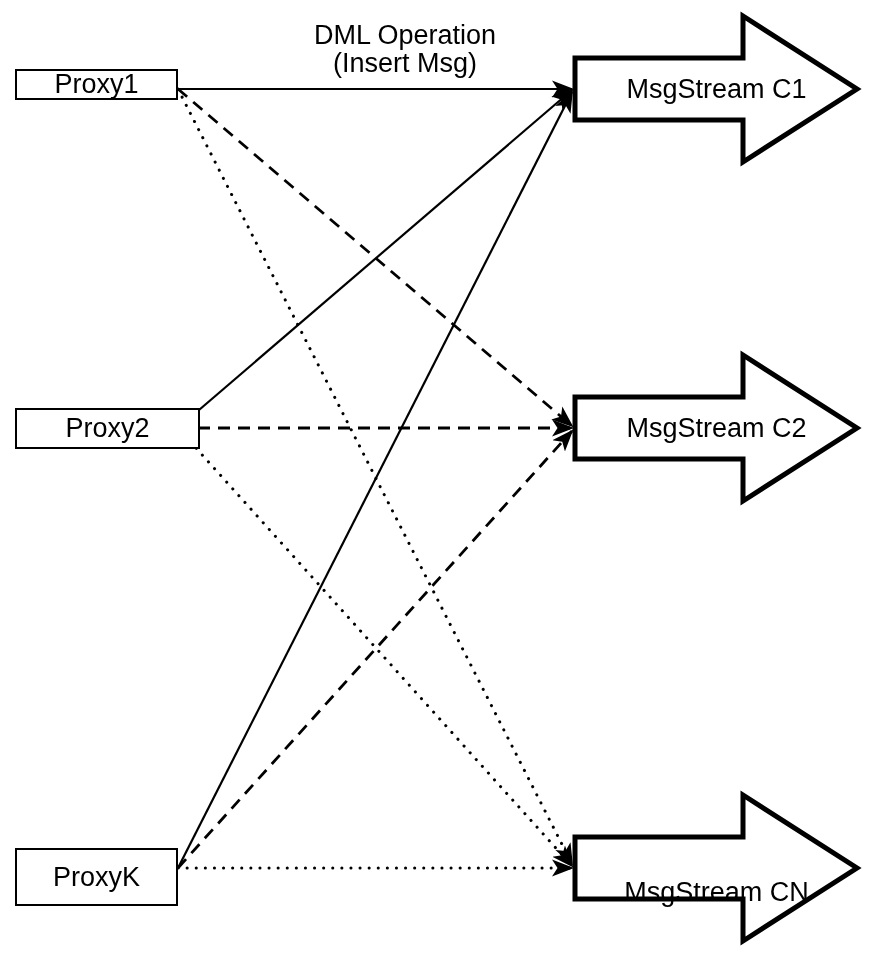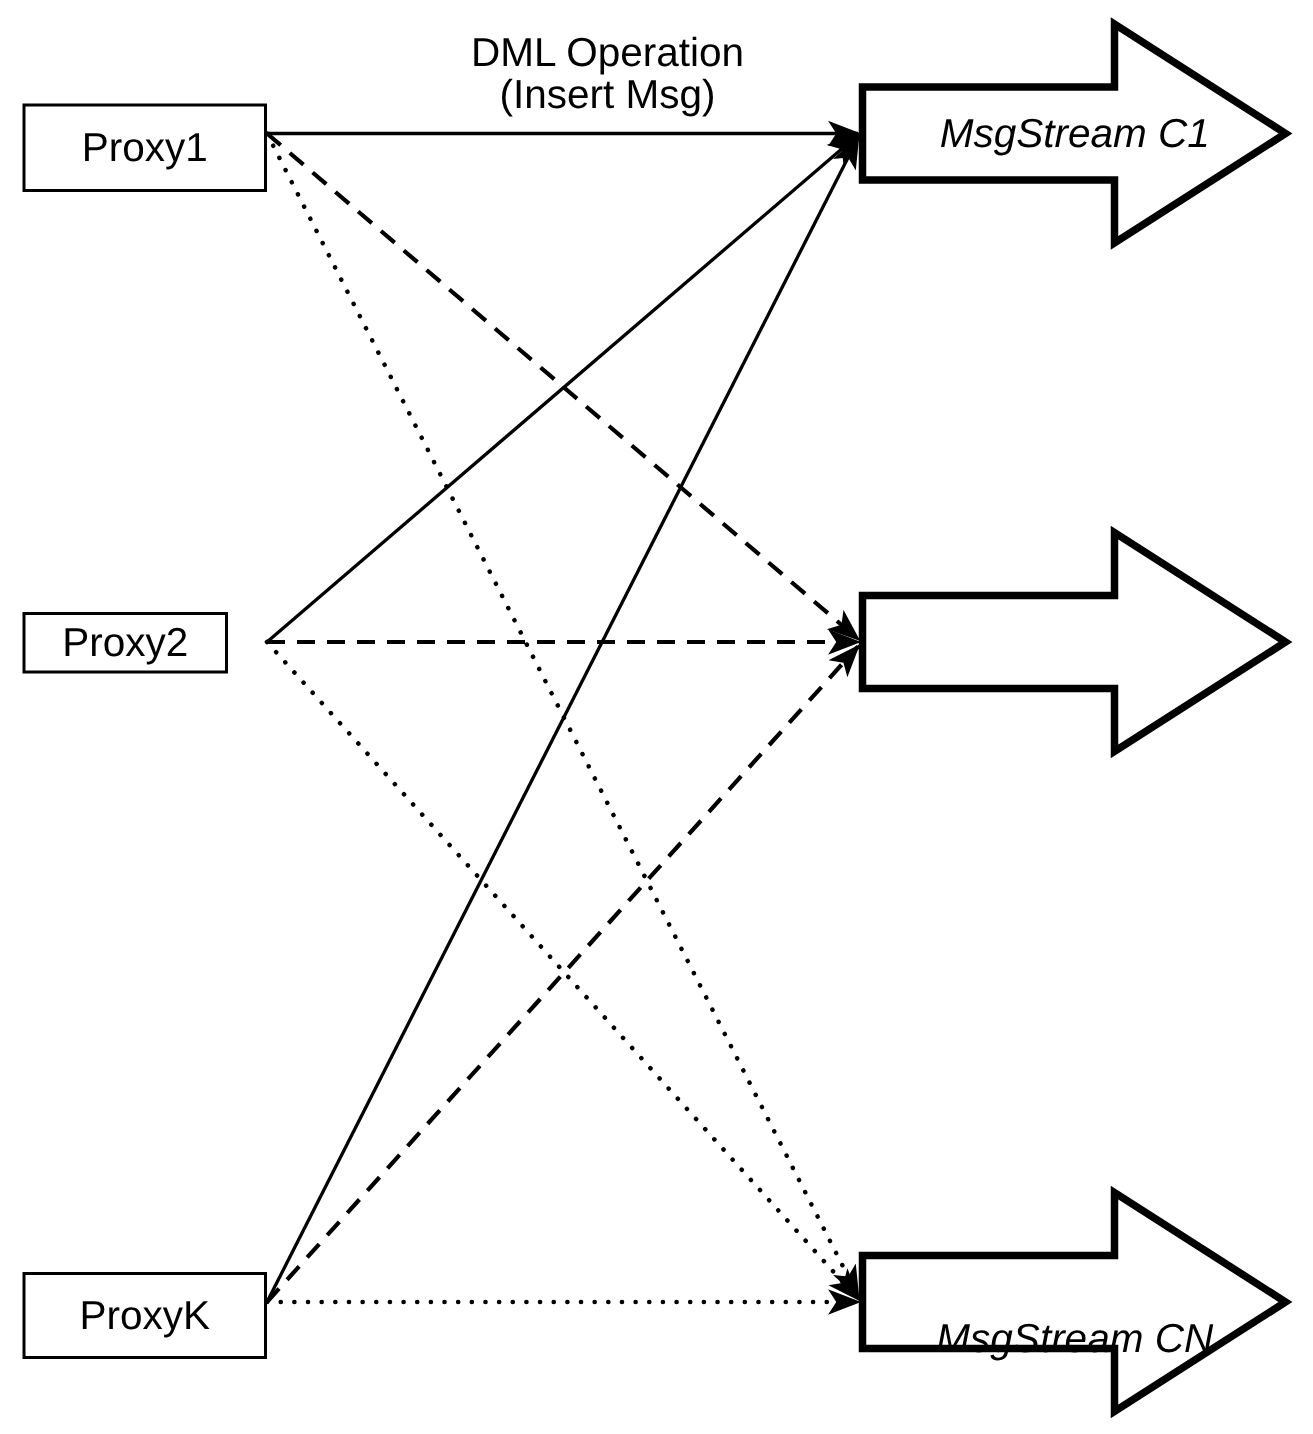--- a/index.html
+++ b/index.html
@@ -23,36 +23,35 @@
     position: absolute;
     background: #ffffff;
     border: 2.5px solid #000000;
     box-sizing: border-box;
     display: flex;
     align-items: center;
     justify-content: center;
     font-size: 27px;
     line-height: 1;
   }
-  #node-proxy1 { left: 15px; top: 69px;  width: 163px; height: 59px; }
-  #node-proxy2 { left: 15px; top: 408px; width: 137px; height: 41px; }
+  #node-proxy1 { left: 15px; top: 69px;  width: 163px; height: 31px; }
+  #node-proxy2 { left: 15px; top: 408px; width: 185px; height: 41px; }
   #node-proxyk { left: 15px; top: 848px; width: 163px; height: 58px; }
 
   .stream-label {
     position: absolute;
     left: 575px;
     width: 283px;
     height: 62px;
     display: flex;
     align-items: center;
     justify-content: center;
     font-size: 27px;
     line-height: 1;
     pointer-events: none;
-    font-style: italic;
   }
   #label-c1 { top: 58px; }
   #label-c2 { top: 397px; }
   #label-cn { top: 861px; }
 
   .title {
     position: absolute;
     left: 255px;
     top: 21px;
     width: 300px;
@@ -101,17 +100,20 @@
   <div class="node" id="node-proxy2">
     <span>Proxy2</span>
   </div>
   <div class="node" id="node-proxyk">
     <span>ProxyK</span>
   </div>
 
   <div class="stream-label" id="label-c1">
     <span>MsgStream C1</span>
   </div>
+  <div class="stream-label" id="label-c2">
+    <span>MsgStream C2</span>
+  </div>
   <div class="stream-label" id="label-cn">
     <span>MsgStream CN</span>
   </div>
 
 </div>
 
 </body></html>

